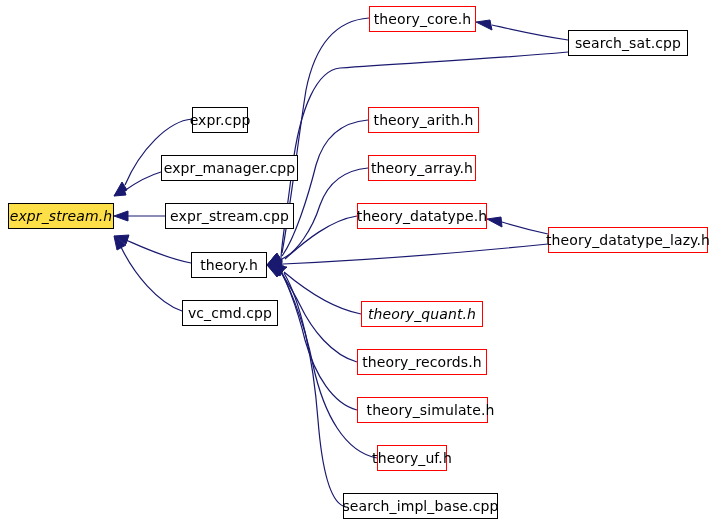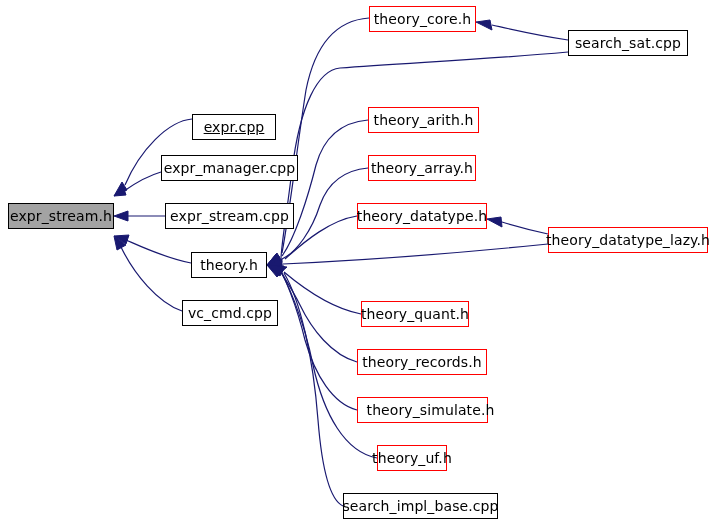--- a/index.html
+++ b/index.html
@@ -36,22 +36,23 @@
     font-size: 14px;
     line-height: 1;
     color: #000000;
     white-space: nowrap;
     letter-spacing: 0.1px;
   }
   .gnode.red {
     border-color: #ff0000;
   }
   .gnode.current {
-    background: #a3a3a3;
+    background: #fde047;
     border-color: #000000;
+    font-style: italic;
   }
   .gnode-label {
     display: block;
     padding: 0 2px;
   }
 </style>
 </head>
 <body>
 
 <div id="graph-root">
@@ -147,21 +148,21 @@
       <path d="M548,234 C530,230 512,225 502,222" fill="none" stroke="#191970" stroke-width="1.2"></path>
       <polygon points="487,219 502,227 501,217" fill="#191970" stroke="#191970" stroke-width="1"></polygon>
     </g>
 
   </svg>
 
   <div class="gnode current" style="left:8px;  top:203px; width:106px; height:26px;">
     <span class="gnode-label">expr_stream.h</span>
   </div>
 
-  <div class="gnode" style="left:192px; top:114px; width:84px;  height:26px;text-decoration:underline;">
+  <div class="gnode" style="left:192px; top:107px; width:56px;  height:26px;">
     <span class="gnode-label">expr.cpp</span>
   </div>
 
   <div class="gnode" style="left:161px; top:155px; width:137px; height:26px;">
     <span class="gnode-label">expr_manager.cpp</span>
   </div>
 
   <div class="gnode" style="left:165px; top:203px; width:129px; height:26px;">
     <span class="gnode-label">expr_stream.cpp</span>
   </div>
@@ -191,21 +192,21 @@
   </div>
 
   <div class="gnode red" style="left:357px; top:203px; width:130px; height:26px;">
     <span class="gnode-label">theory_datatype.h</span>
   </div>
 
   <div class="gnode red" style="left:548px; top:227px; width:160px; height:26px;">
     <span class="gnode-label">theory_datatype_lazy.h</span>
   </div>
 
-  <div class="gnode red" style="left:361px; top:301px; width:108px; height:26px;">
+  <div class="gnode red" style="left:361px; top:301px; width:122px; height:26px;font-style:italic;">
     <span class="gnode-label">theory_quant.h</span>
   </div>
 
   <div class="gnode red" style="left:357px; top:349px; width:130px; height:26px;">
     <span class="gnode-label">theory_records.h</span>
   </div>
 
   <div class="gnode red" style="left:357px; top:397px; width:131px; height:26px;padding-left:16px;">
     <span class="gnode-label">theory_simulate.h</span>
   </div>

